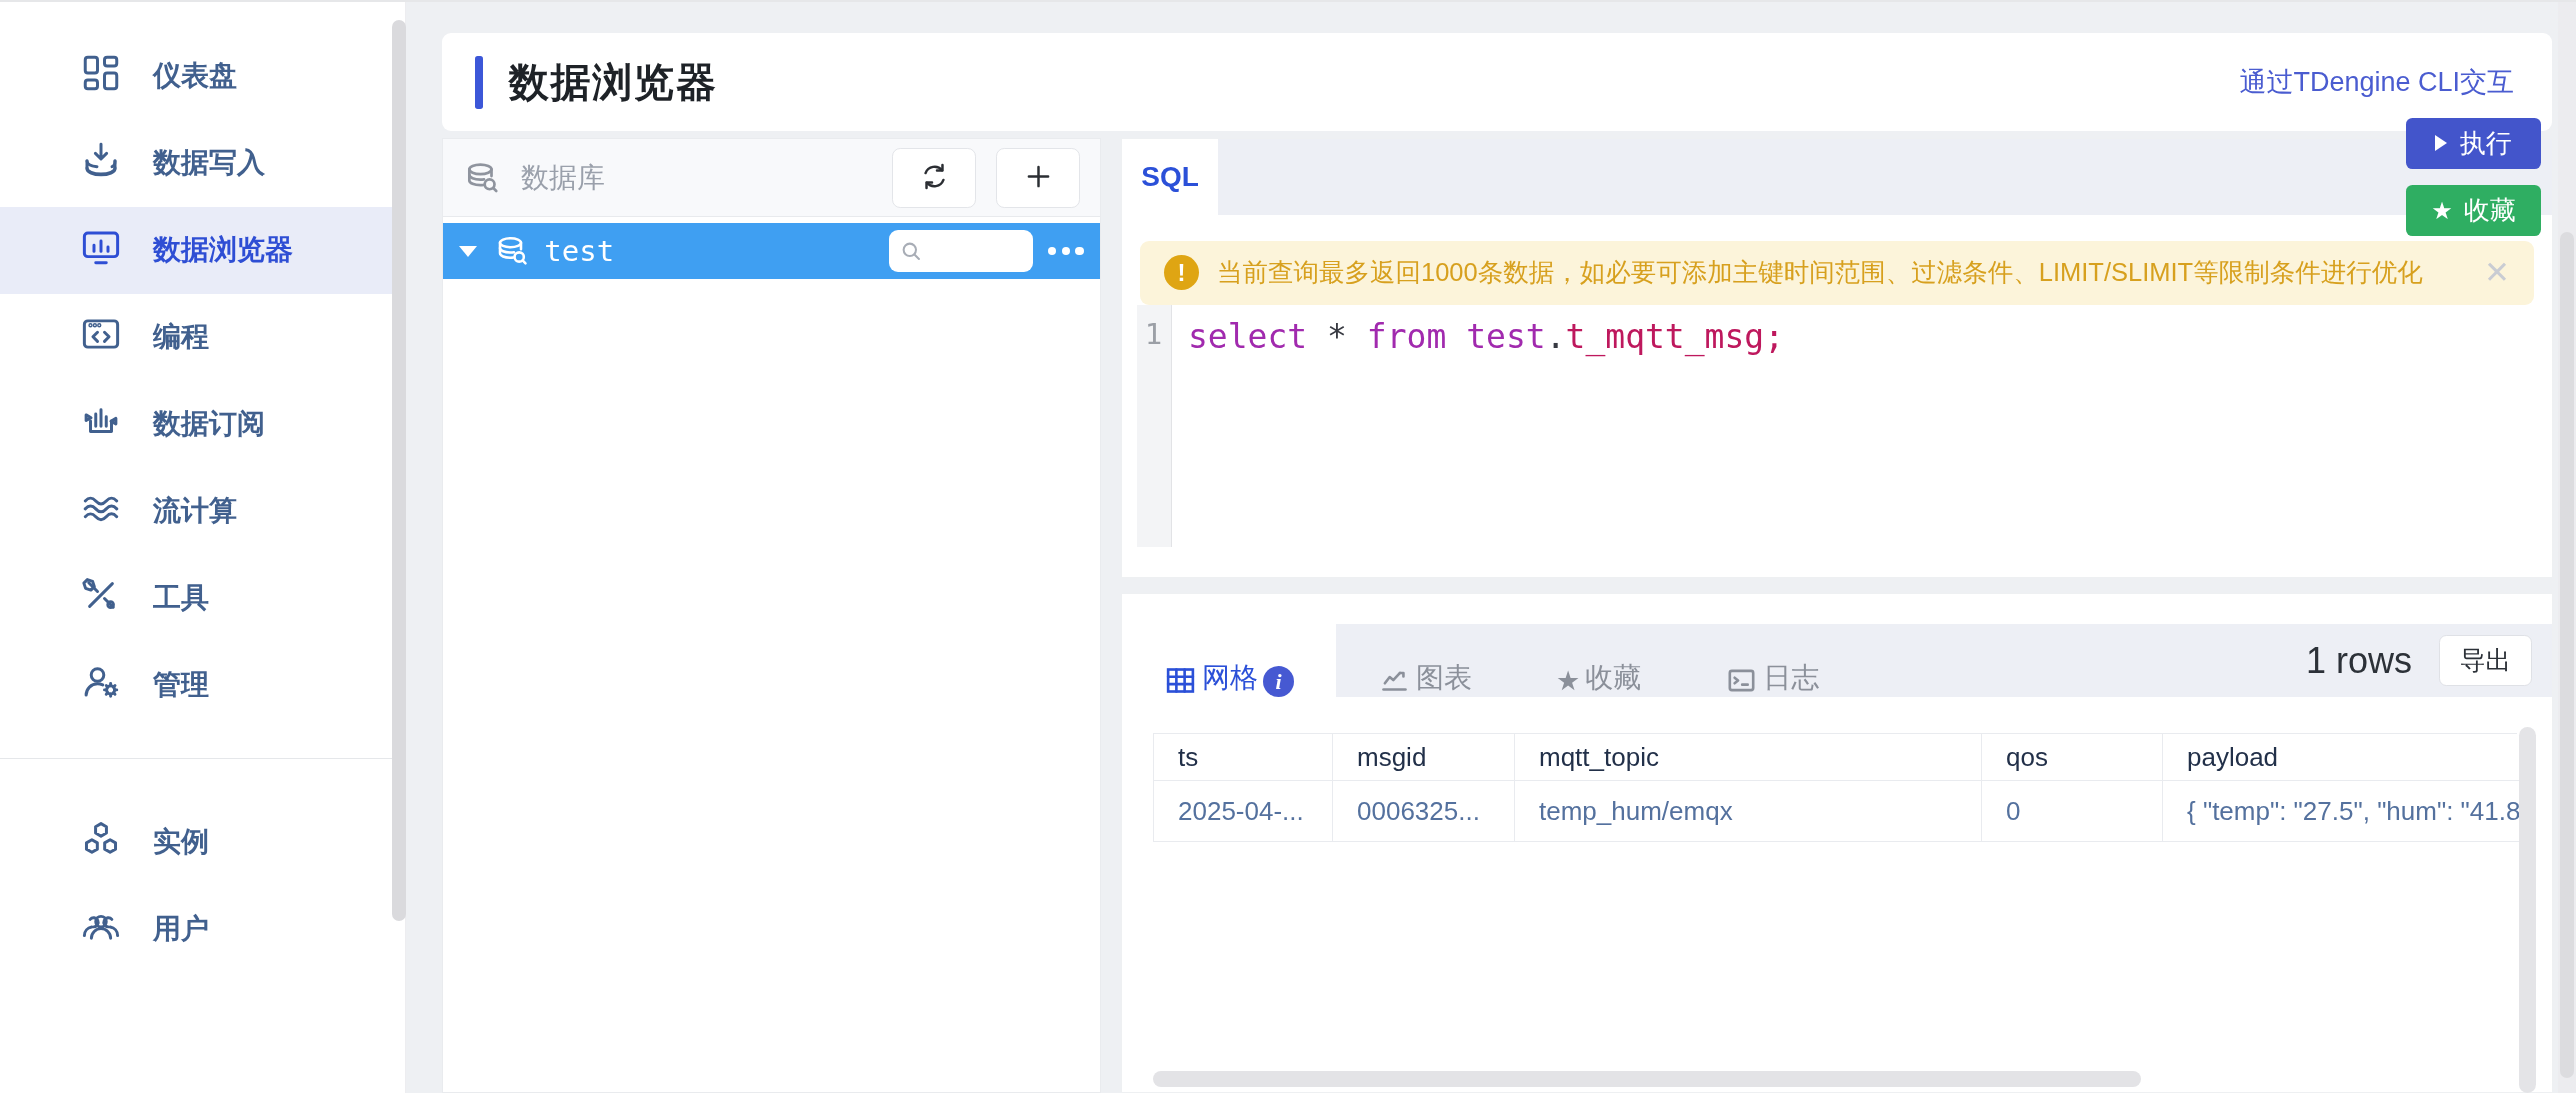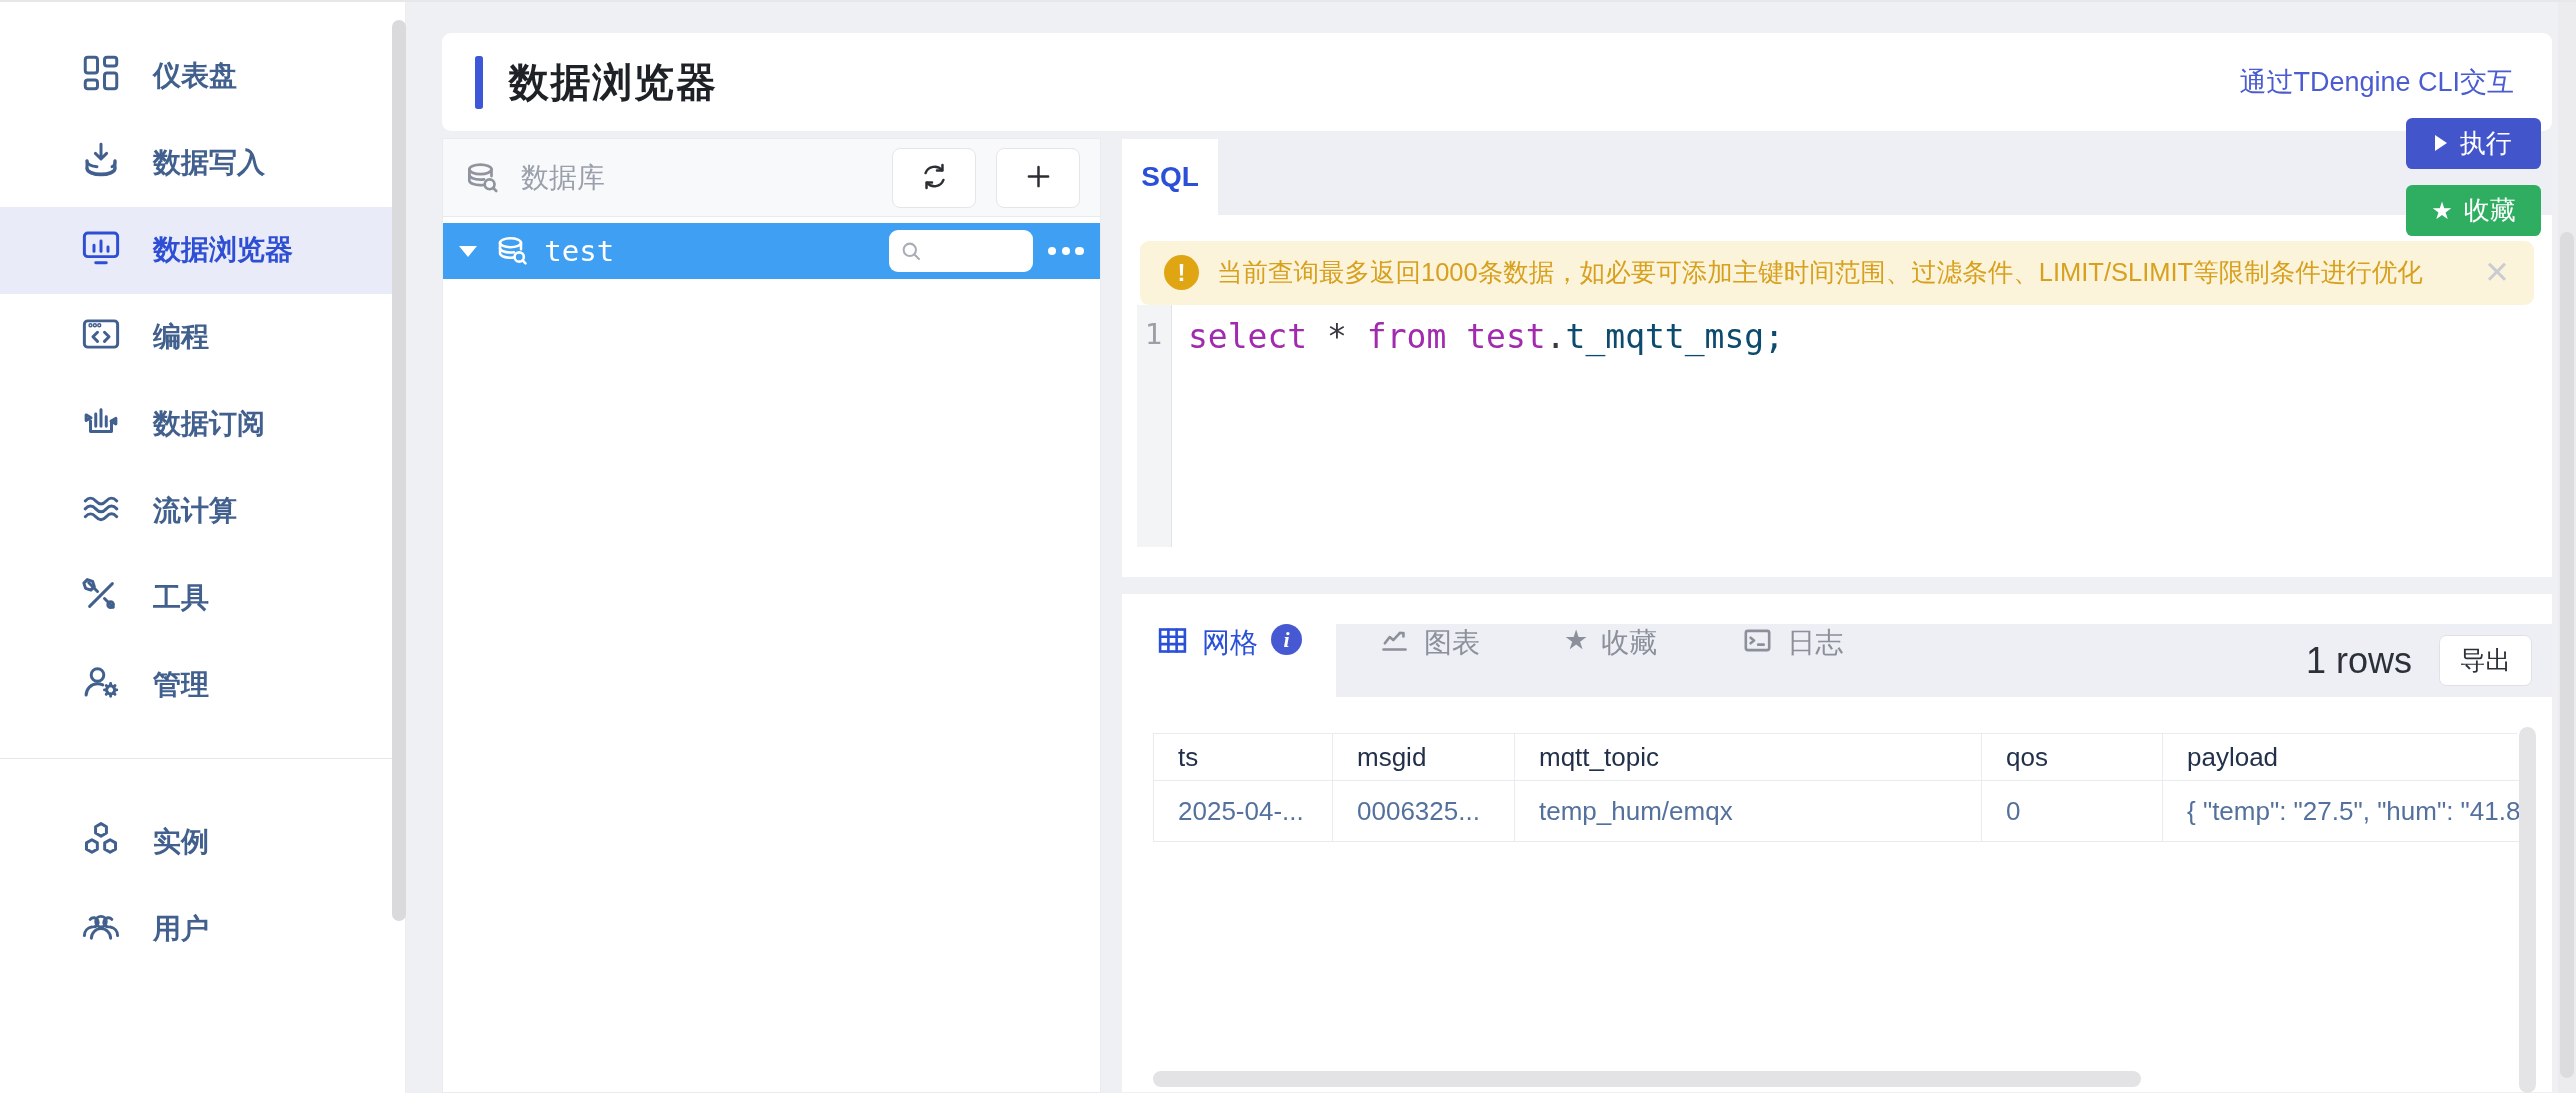--- a/index.html
+++ b/index.html
@@ -49,26 +49,26 @@
   .btn-fav .star{font-size:24px;}
   .warning{margin:25.5px 18px 0 18px;height:64px;background:#fcf4da;border-radius:9px;display:flex;align-items:center;padding:0 24px;box-sizing:border-box;}
   .warn-icon{width:35px;height:35px;border-radius:50%;background:#dfa513;color:#fff;font-weight:bold;font-size:24px;display:flex;align-items:center;justify-content:center;flex:0 0 auto;}
   .warn-text{color:#d7a01e;font-size:25.5px;margin-left:18px;white-space:nowrap;overflow:hidden;}
   .warn-close{margin-left:auto;color:#c9ccd3;font-size:31px;cursor:pointer;line-height:1;}
   .editor{display:flex;height:242px;margin-left:14.6px;}
   .gutter{width:35px;background:#f3f4f6;border-right:1.8px solid #e2e3e6;color:#9b9fa6;font-family:"DejaVu Sans Mono",monospace;font-size:29px;text-align:center;padding-top:12.7px;box-sizing:border-box;}
   .code{flex:1;padding:9px 0 0 16.4px;font-family:"DejaVu Sans Mono",monospace;font-size:33px;line-height:45px;white-space:pre;cursor:text;}
   .tk-k{color:#a12aae;}
   .tk-p{color:#383a42;}
-  .tk-i{color:#0c4a6e;}
+  .tk-i{color:#be185d;}
 
   
   .results-panel{position:absolute;left:1121px;top:593px;width:1432px;height:500px;background:#fff;border:0.9px solid #eef0f2;box-sizing:border-box;}
   .rtab-strip{margin-top:30px;height:73px;background:#edeff5;display:flex;align-items:center;}
-  .rtab{display:flex;align-items:flex-start;gap:13px;color:#8b909a;font-size:28px;padding:0 42px;height:73px;cursor:pointer;}
+  .rtab{display:flex;align-items:flex-end;gap:5px;color:#8b909a;font-size:28px;padding:0 42px;height:73px;cursor:pointer;}
   .rtab .gicon{display:flex;}
   .rtab.active{width:214px;padding:0;justify-content:center;background:#fff;color:#2b50d8;box-sizing:border-box;}
   .info-badge{width:31px;height:31px;border-radius:50%;background:#4659d2;color:#fff;display:flex;align-items:center;justify-content:center;font-family:"Liberation Serif",serif;font-style:italic;font-weight:bold;font-size:22px;}
   .rtab .star{font-size:27px;}
   .rows-label{margin-left:auto;color:#2c3138;font-size:36px;}
   .btn-export{margin:0 20px 0 27px;width:93px;height:51px;background:#fff;border:0.9px solid #dfe1e6;border-radius:7.3px;font-size:25.5px;color:#2c3138;display:flex;align-items:center;justify-content:center;cursor:pointer;font-family:Liberation Serif, serif;}
   .table-wrap{position:absolute;left:31px;top:139px;width:1364px;border-top:0.9px solid #e9ebef;border-left:0.9px solid #e9ebef;box-sizing:border-box;}
   .thead,.trow{display:grid;grid-template-columns:179px 182px 467px 181px 356px;}
   .thead > div{height:47px;line-height:47px;font-size:26px;color:#223049;padding-left:24px;border-bottom:0.9px solid #e9ebef;border-right:0.9px solid #e9ebef;box-sizing:border-box;white-space:nowrap;overflow:hidden;}
   .thead > div:last-child{border-right:none;}

